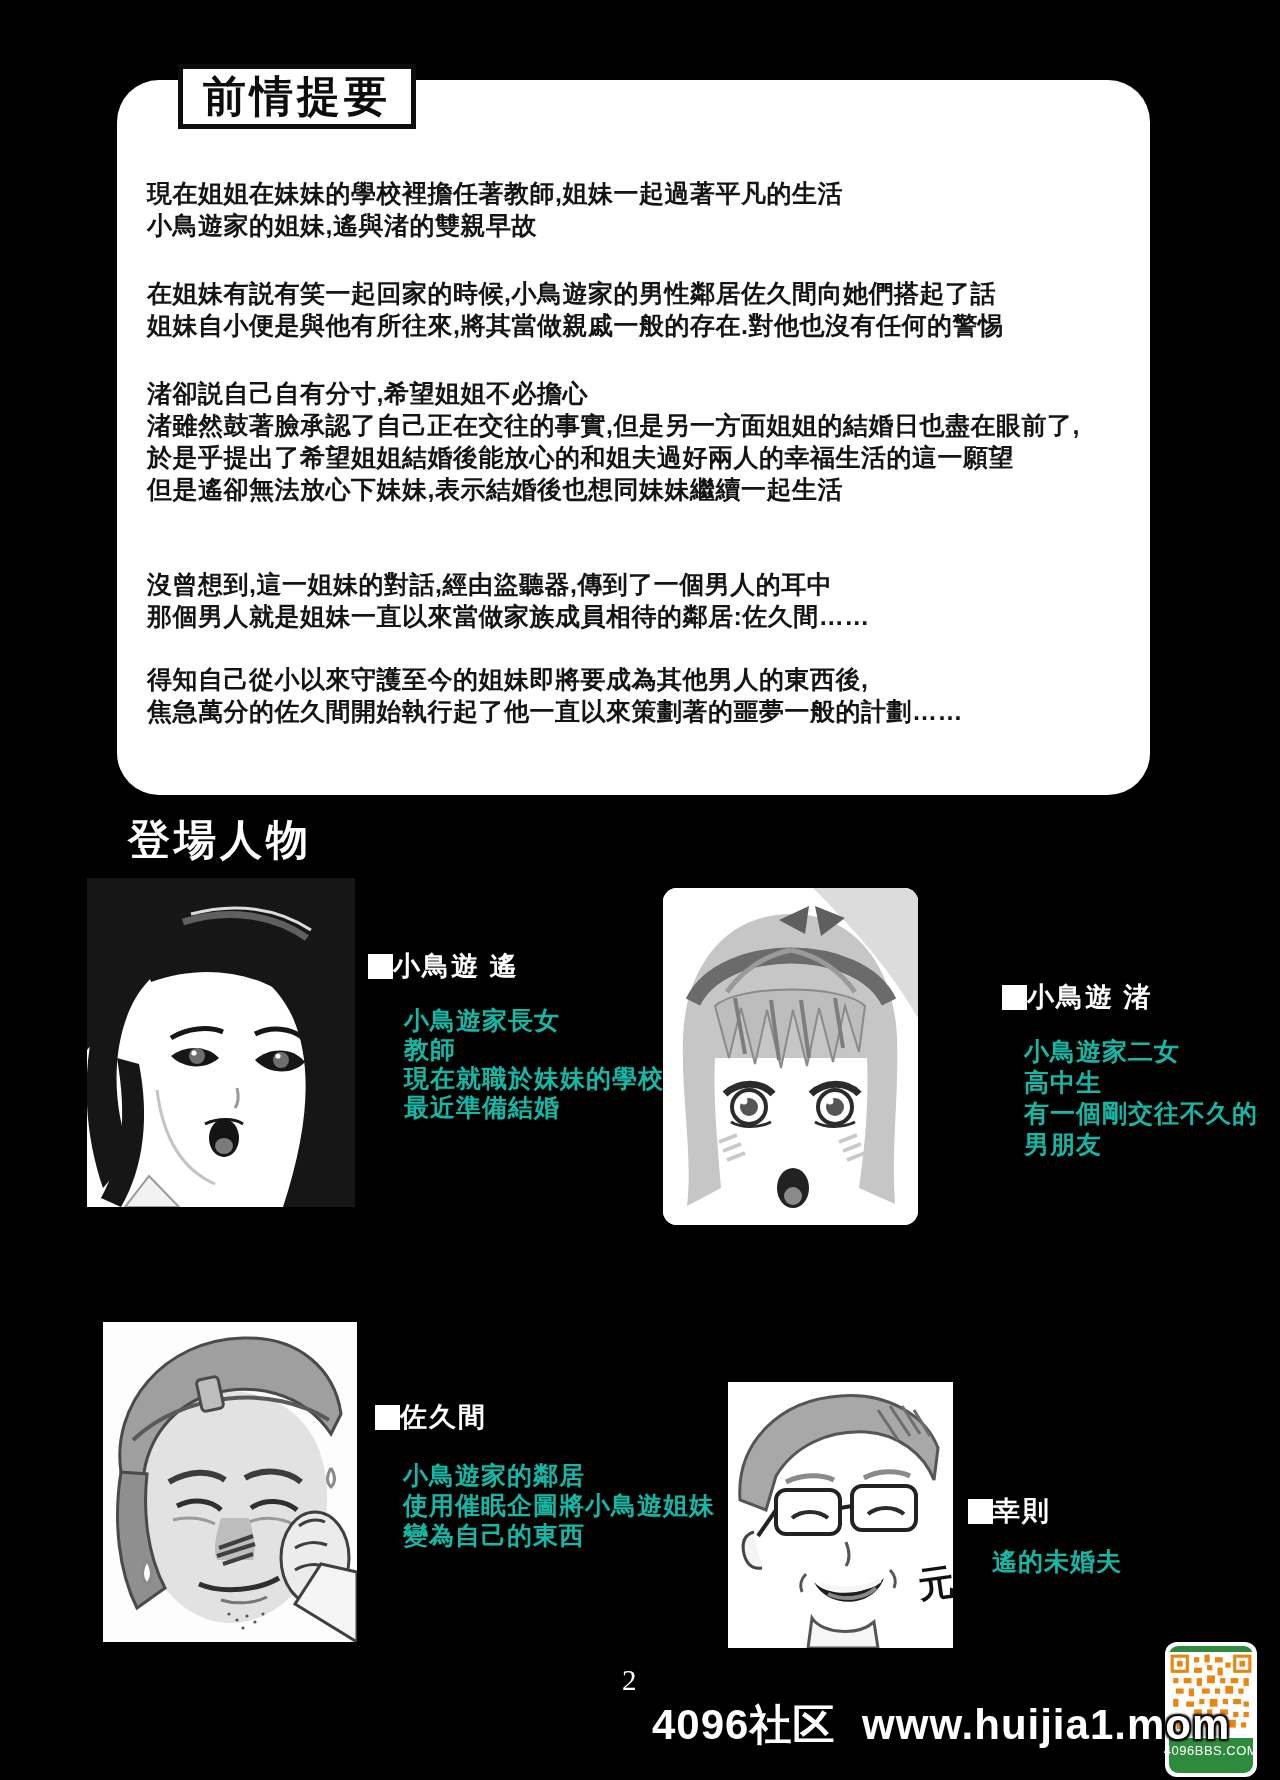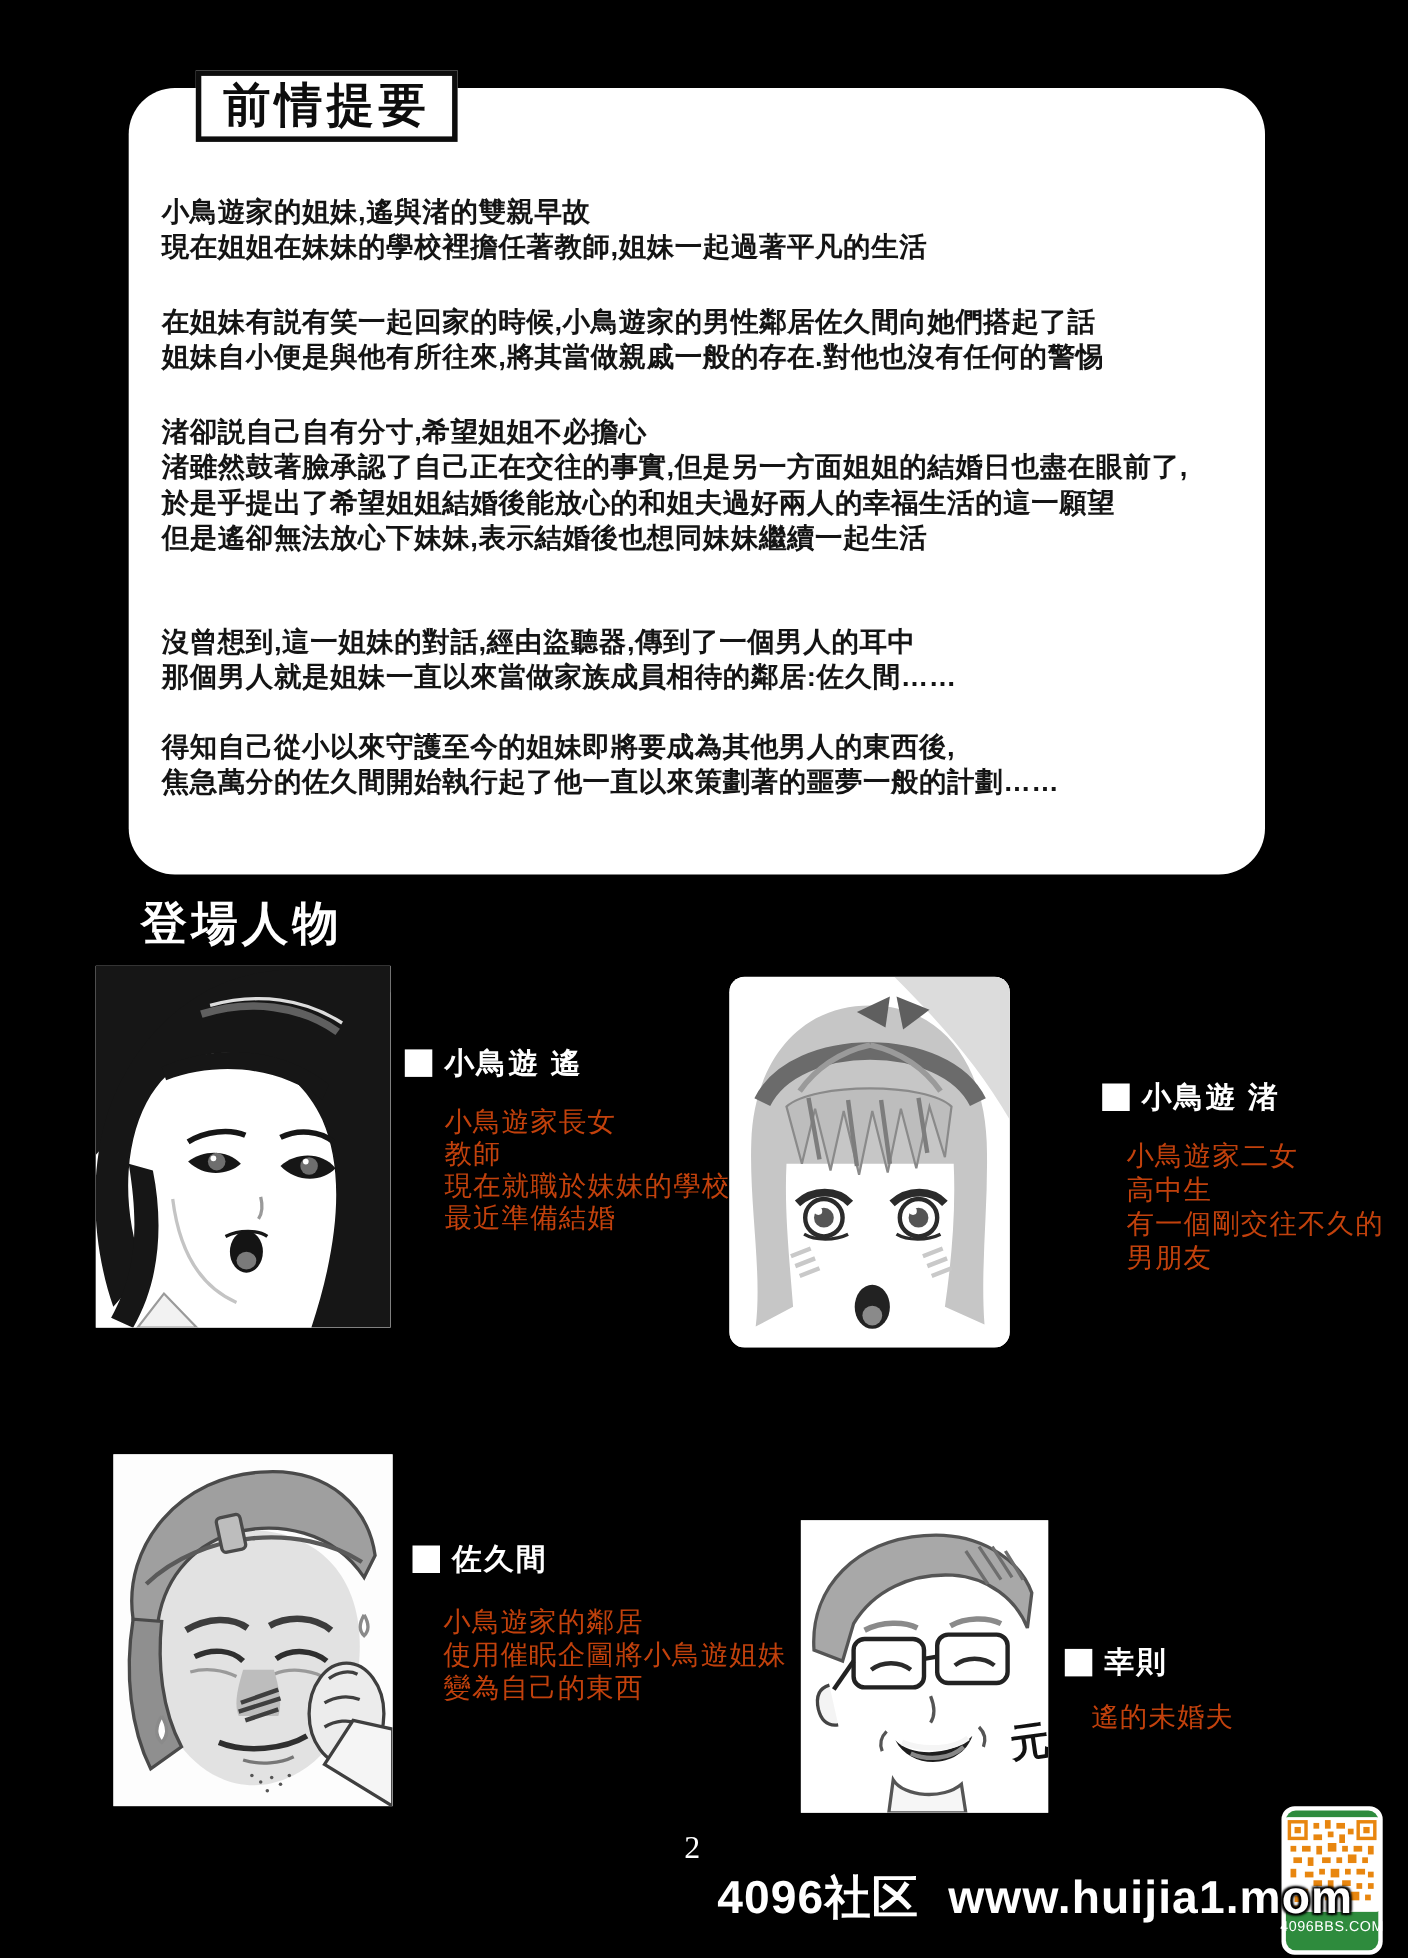--- a/index.html
+++ b/index.html
@@ -20,24 +20,24 @@
   
   .cast-heading{position:absolute;left:128px;top:812px;font-size:42px;font-weight:800;
                 color:#fff;letter-spacing:4px;}
   .portrait{position:absolute;overflow:hidden;background:#fff;}
   .portrait svg{display:block;width:100%;height:100%;}
   .portrait-haruka{left:87px;top:878px;width:268px;height:329px;}
   .portrait-nagisa{left:663px;top:888px;width:255px;height:337px;border-radius:14px;}
   .portrait-sakuma{left:103px;top:1322px;width:254px;height:320px;}
   .portrait-yukinori{left:728px;top:1382px;width:225px;height:266px;}
 
-  .char-name-row{position:absolute;display:flex;align-items:center;gap:11px;}
+  .char-name-row{position:absolute;display:flex;align-items:center;}
   .square-bullet{width:25px;height:25px;background:#fff;flex:0 0 auto;}
   .char-name{font-size:27px;font-weight:700;color:#fff;letter-spacing:2px;white-space:nowrap;}
-  .char-bio{position:absolute;color:#c2410c;font-weight:400;}
+  .char-bio{position:absolute;color:#14b8a6;font-weight:700;}
   .char-bio .bio-line{font-size:25px;white-space:nowrap;letter-spacing:1px;}
   .name-haruka{left:368px;top:948px;}   .bio-haruka{left:404px;top:1006px;}  .bio-haruka .bio-line{line-height:29px;}
   .name-nagisa{left:961px;top:979px;padding-left:41px;}   .bio-nagisa{left:995px;top:1036px;margin-left:29px;}  .bio-nagisa .bio-line{line-height:31px;}
   .name-sakuma{left:375px;top:1399px;}  .bio-sakuma{left:403px;top:1460px;}  .bio-sakuma .bio-line{line-height:30px;}
   .name-yukinori{left:968px;top:1493px;}.bio-yukinori{left:992px;top:1546px;}.bio-yukinori .bio-line{line-height:30px;}
 
   
   .page-number{position:absolute;left:622px;top:1664px;color:#fff;
                font-family:"Liberation Serif","DejaVu Serif",serif;font-size:29px;}
   .watermark{position:absolute;left:652px;top:1697px;font-size:42px;font-weight:800;color:#fff;
@@ -53,22 +53,22 @@
 </style>
 </head>
 <body>
 
 <div class="sheet">
 
   <div class="synopsis-box">
     <div class="synopsis-title">前情提要</div>
     <div class="story">
       <div class="story-para p0">
+        <div class="story-line">現在姐姐在妹妹的學校裡擔任著教師,姐妹一起過著平凡的生活</div>
         <div class="story-line">小鳥遊家的姐妹,遙與渚的雙親早故</div>
-        <div class="story-line">現在姐姐在妹妹的學校裡擔任著教師,姐妹一起過著平凡的生活</div>
       </div>
       <div class="story-para p1">
         <div class="story-line">在姐妹有説有笑一起回家的時候,小鳥遊家的男性鄰居佐久間向她們搭起了話</div>
         <div class="story-line">姐妹自小便是與他有所往來,將其當做親戚一般的存在.對他也沒有任何的警惕</div>
       </div>
       <div class="story-para p2">
         <div class="story-line">渚卻説自己自有分寸,希望姐姐不必擔心</div>
         <div class="story-line">渚雖然鼓著臉承認了自己正在交往的事實,但是另一方面姐姐的結婚日也盡在眼前了,</div>
         <div class="story-line">於是乎提出了希望姐姐結婚後能放心的和姐夫過好兩人的幸福生活的這一願望</div>
         <div class="story-line">但是遙卻無法放心下妹妹,表示結婚後也想同妹妹繼續一起生活</div>

